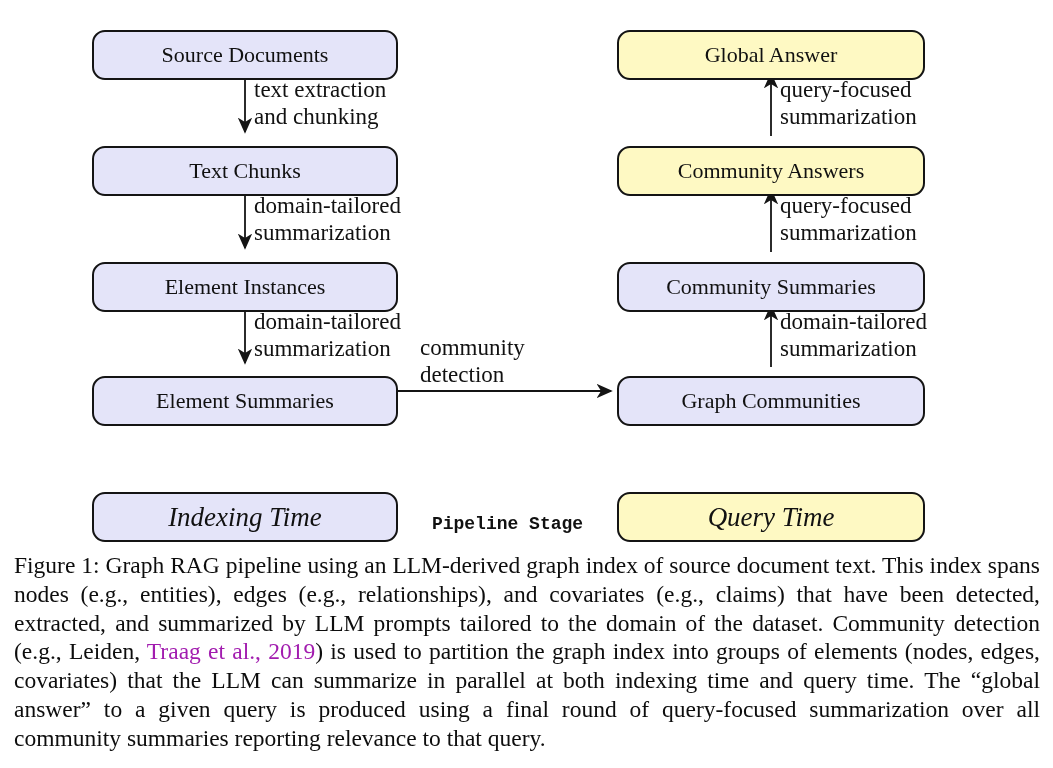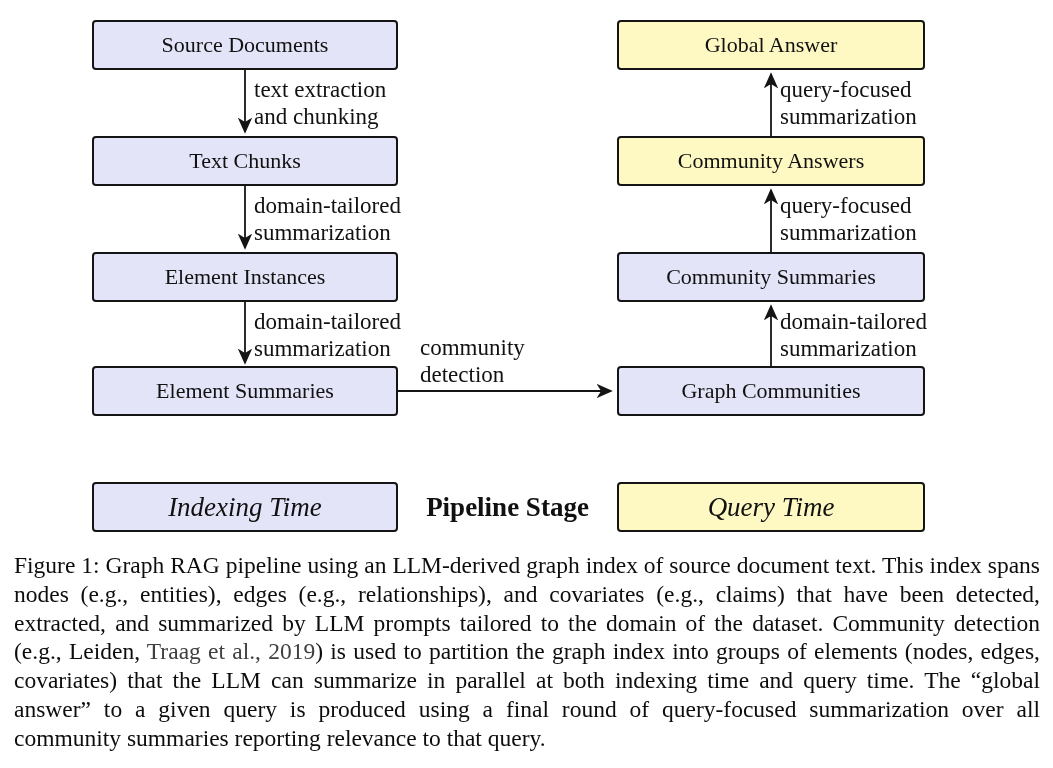--- a/index.html
+++ b/index.html
@@ -23,61 +23,63 @@
   .arrows {
     position: absolute;
     left: 0; top: 0;
     pointer-events: none;
   }
   .box {
     position: absolute;
     box-sizing: border-box;
     height: 50px;
     border: 2px solid #141414;
-    border-radius: 4px;
+    border-radius: 13px;
     display: flex;
     align-items: center;
     justify-content: center;
     font-size: 22px;
     line-height: 1;
     white-space: nowrap;
+    margin-top: 10px;
   }
   .lav { background: #e4e4f9; }
   .grn { background: #fef9c3; }
   .col-left  { left: 92px;  width: 306px; }
   .col-right { left: 617px; width: 308px; }
   .stage-box { font-style: italic; font-size: 27px; }
   .edge-label {
     position: absolute;
     font-size: 23px;
     line-height: 27px;
     white-space: nowrap;
   }
   .edge-label.centered { }
   .pipeline-stage {
     position: absolute;
-    left: 398px; top: 482px;
+    left: 398px; top: 499px;
     width: 219px; height: 50px;
     display: flex;
     align-items: center;
     justify-content: center;
     font-weight: bold;
-    font-size: 27px;
+    font-size: 18px;
+    font-family: Liberation Mono, monospace;
   }
   .caption {
     position: absolute;
     left: 14px; top: 551px;
     width: 1026px;
     font-size: 23.5px;
     line-height: 28.8px;
     text-align: justify;
     color: #0d0d0d;
   }
   .citation {
-    color: #404040;
+    color: #a21caf;
     cursor: pointer;
   }
 </style>
 </head>
 <body>
 
 <div class="diagram">
 
   <svg class="arrows" width="1053" height="548" viewBox="0 0 1053 548">
     <defs>

